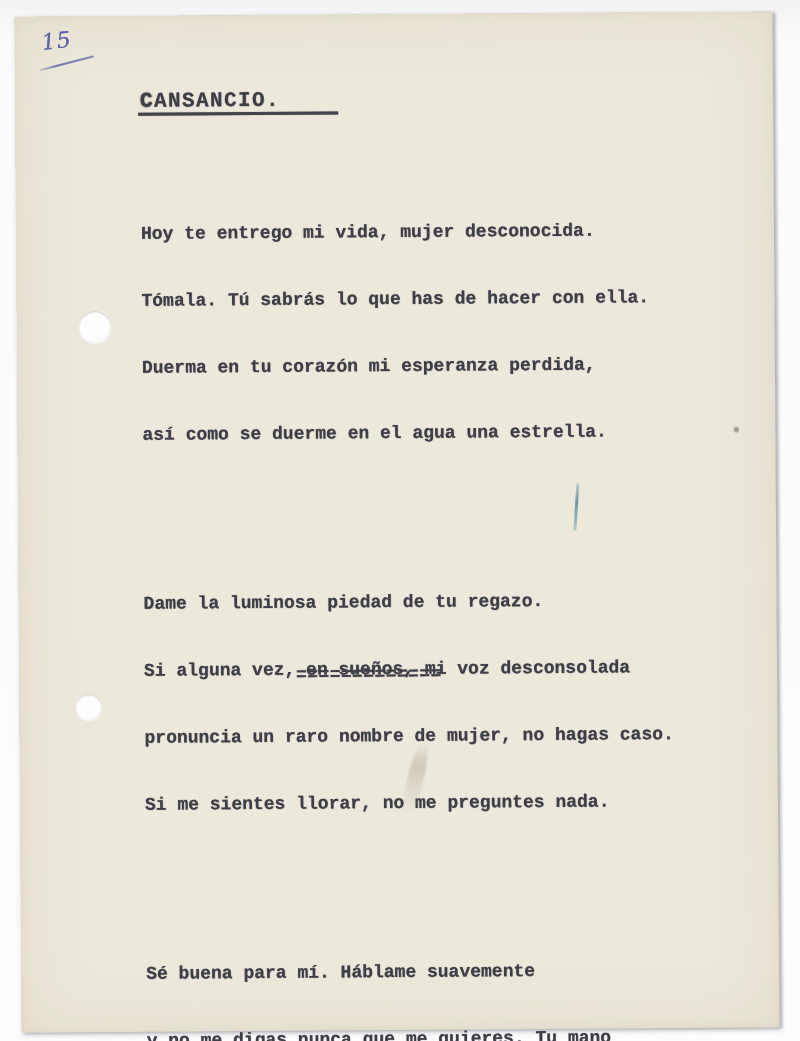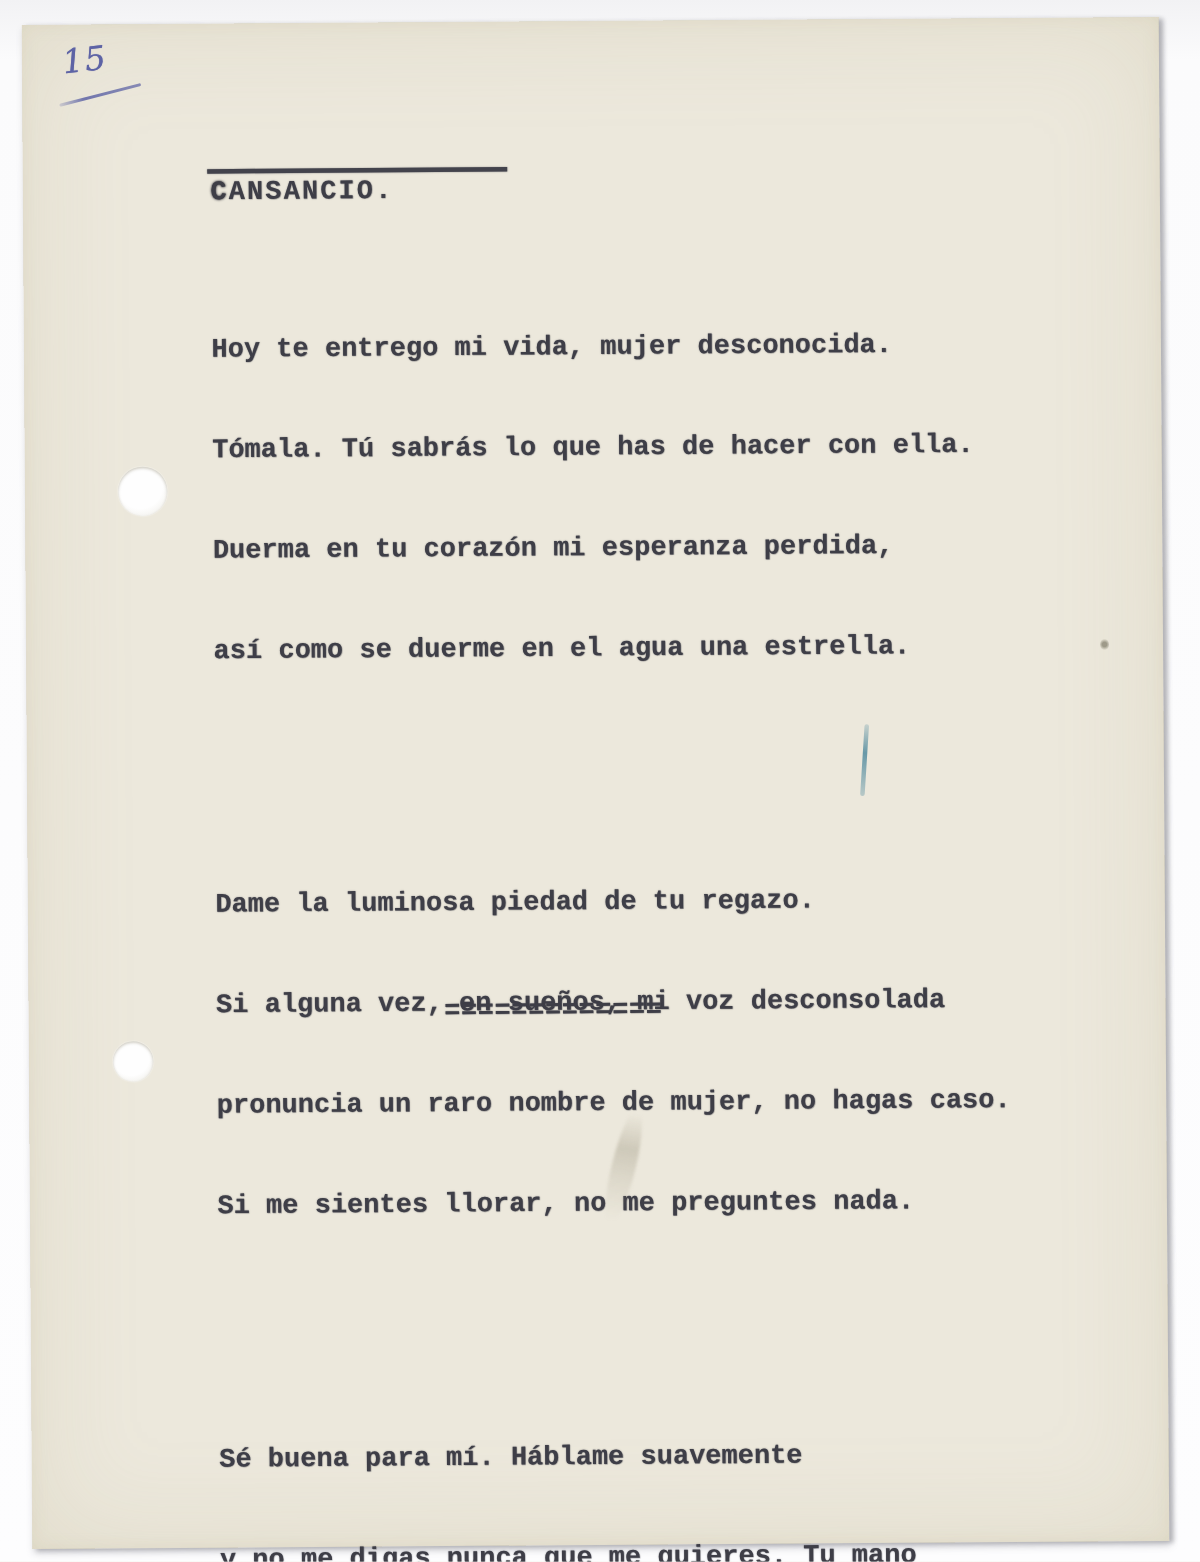--- a/index.html
+++ b/index.html
@@ -37,23 +37,22 @@
     text-shadow:0 0 .5px rgba(93,99,165,.8);
   }
   .hand-underline{
     position:absolute;left:24px;top:46px;width:56px;height:2px;
     background:linear-gradient(90deg,rgba(93,99,165,.2),rgba(93,99,165,.85) 30%,rgba(93,99,165,.7));
     transform:rotate(-14deg);
     border-radius:2px;
   }
   .title{
     position:absolute;left:125px;top:76px;
-    font-size:18px;line-height:20px;
+    font-size:21px;line-height:20px;
     letter-spacing:1.4px;
-    margin-top:27px;
   }
   .title::first-letter{
     text-shadow:0 0 2px rgba(40,40,50,.95),0 0 1px rgba(40,40,50,.95);
   }
   .title-underline{
     position:absolute;left:123px;top:97px;width:200px;height:3px;
     background:#43434c;
     box-shadow:0 0 1px rgba(62,62,72,.7);
   }
   .poem{

